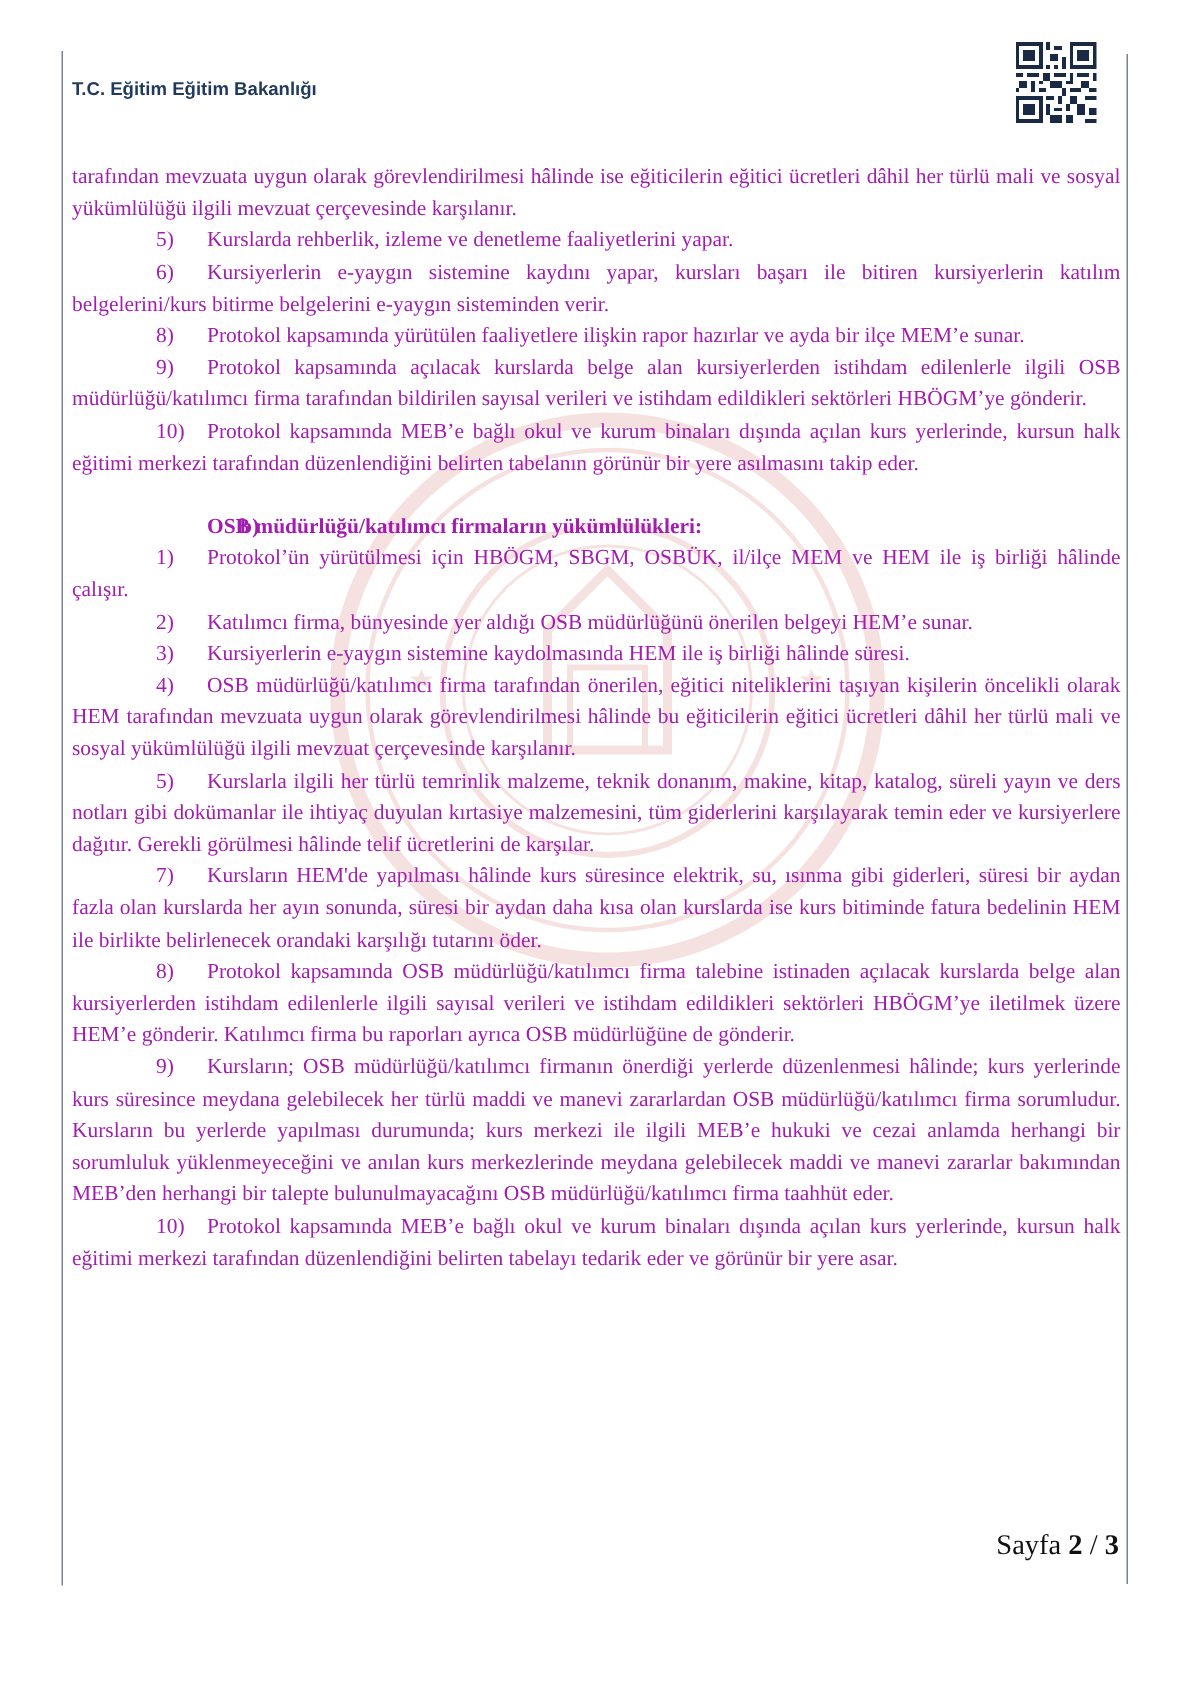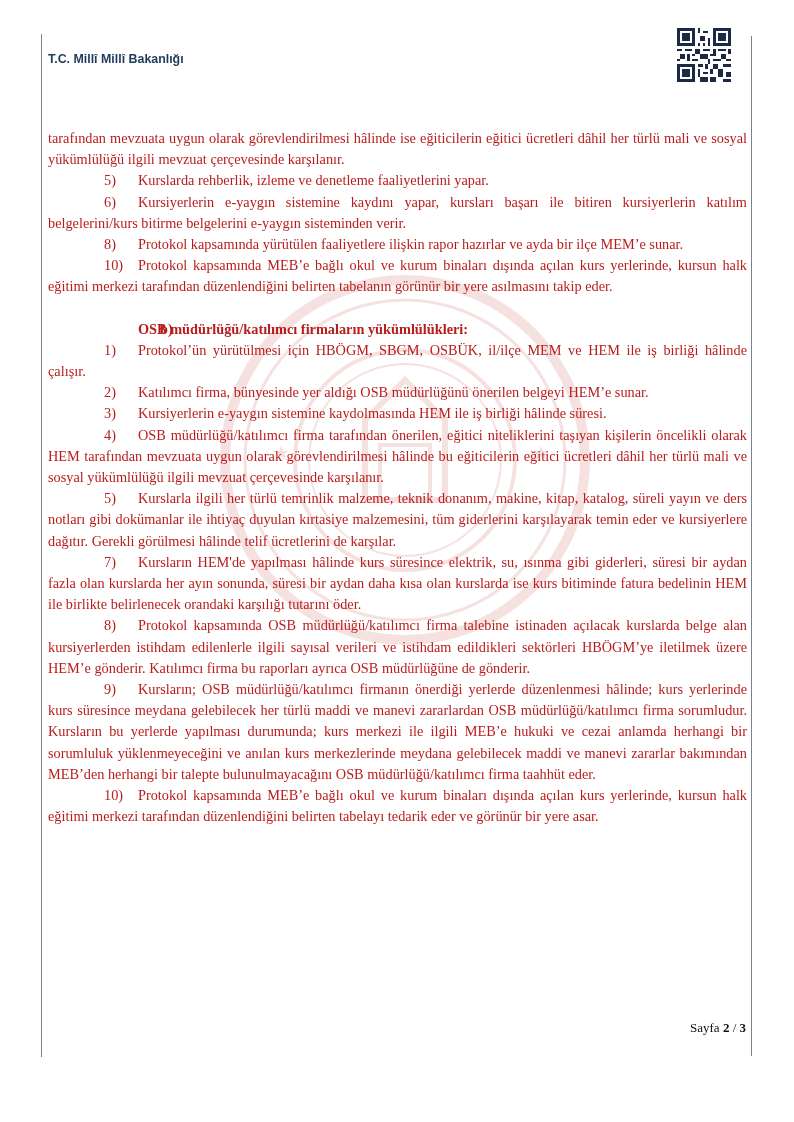--- a/index.html
+++ b/index.html
@@ -4,38 +4,38 @@
 <style>
   html, body { margin: 0; padding: 0; background: #ffffff; }
   body { width: 794px; height: 1122px; position: relative; overflow: hidden; }
   .page { position: absolute; left: 0; top: 0; width: 794px; height: 1122px; }
   .vline-left { position: absolute; left: 41px; top: 34px; width: 1px; height: 1023px; background: #7a8290; }
   .vline-right { position: absolute; left: 751px; top: 36px; width: 1px; height: 1020px; background: #7a8290; }
   .header-org { position: absolute; left: 48px; top: 51px; font-family: "Liberation Sans", sans-serif; font-weight: bold; font-size: 12.4px; color: #1f3a5c; line-height: 17px; }
   .header-title { position: absolute; left: 367px; top: 37px; font-family: "Liberation Sans", sans-serif; font-weight: bold; font-size: 49px; letter-spacing: 2px; color: #ffffff; -webkit-text-stroke: 1.4px #8fb0d0; line-height: 54px; }
   .qr { position: absolute; left: 677px; top: 28px; width: 54px; height: 54px; }
   .watermark { position: absolute; left: 215px; top: 270px; width: 380px; height: 380px; opacity: 0.14; pointer-events: none; }
-  .body-text { position: absolute; left: 48px; top: 108px; width: 699px; font-family: "Liberation Serif", serif; font-size: 14.3px; line-height: 21.2px; color: #b91c1c; text-align: justify; margin-top: 20px; }
+  .body-text { position: absolute; left: 48px; top: 108px; width: 699px; font-family: "Liberation Serif", serif; font-size: 14.3px; line-height: 21.2px; color: #a21caf; text-align: justify; }
   .body-text p { margin: 0; }
   .body-text p.item { text-indent: 56px; }
   .body-text p.item .num { display: inline-block; width: 34px; text-indent: 0; }
   .body-text p.section { margin-top: 21px; font-weight: bold; text-indent: 56px; }
   .body-text p.section .num { display: inline-block; width: 34px; }
-  .footer { position: absolute; right: 48px; top: 1020px; font-family: "Liberation Serif", serif; font-size: 13px; color: #111; }
+  .footer { position: absolute; right: 48px; top: 1020px; font-family: "Liberation Serif", serif; font-size: 19px; color: #111; }
   .footer b { font-weight: bold; }
 </style>
 </head>
 <body>
 
 <div class="page">
   <div class="vline-left"></div>
   <div class="vline-right"></div>
 
   <div class="header-org">
-    <div>T.C. Millî Millî Bakanlığı</div>
+    <div>T.C. Eğitim Eğitim Bakanlığı</div>
   </div>
 
 
   <svg class="qr" viewBox="0 0 21 21" shape-rendering="crispEdges">
     <rect width="21" height="21" fill="#fff"></rect>
     <g fill="#1a2a44">
       <rect x="0" y="0" width="7" height="7"></rect>
         <rect x="1" y="1" width="5" height="5" fill="#fff"></rect>
         <rect x="2" y="2" width="3" height="3"></rect>
       <rect x="14" y="0" width="7" height="7"></rect>
@@ -97,20 +97,21 @@
       <polygon points="320,190 326,176 332,190 318,181 334,181"></polygon>
     </g>
   </svg>
 
   <div class="body-text">
     <p>tarafından mevzuata uygun olarak görevlendirilmesi hâlinde ise eğiticilerin eğitici ücretleri dâhil her türlü mali ve sosyal yükümlülüğü ilgili mevzuat çerçevesinde karşılanır.</p>
 
     <p class="item"><span class="num">5)</span><span>Kurslarda rehberlik, izleme ve denetleme faaliyetlerini yapar.</span></p>
     <p class="item"><span class="num">6)</span><span>Kursiyerlerin e-yaygın sistemine kaydını yapar, kursları başarı ile bitiren kursiyerlerin katılım belgelerini/kurs bitirme belgelerini e-yaygın sisteminden verir.</span></p>
     <p class="item"><span class="num">8)</span><span>Protokol kapsamında yürütülen faaliyetlere ilişkin rapor hazırlar ve ayda bir ilçe MEM’e sunar.</span></p>
+    <p class="item"><span class="num">9)</span><span>Protokol kapsamında açılacak kurslarda belge alan kursiyerlerden istihdam edilenlerle ilgili OSB müdürlüğü/katılımcı firma tarafından bildirilen sayısal verileri ve istihdam edildikleri sektörleri HBÖGM’ye gönderir.</span></p>
     <p class="item"><span class="num">10)</span><span>Protokol kapsamında MEB’e bağlı okul ve kurum binaları dışında açılan kurs yerlerinde, kursun halk eğitimi merkezi tarafından düzenlendiğini belirten tabelanın görünür bir yere asılmasını takip eder.</span></p>
 
     <p class="section"><span class="num">b)</span><span>OSB müdürlüğü/katılımcı firmaların yükümlülükleri:</span></p>
 
     <p class="item"><span class="num">1)</span><span>Protokol’ün yürütülmesi için HBÖGM, SBGM, OSBÜK, il/ilçe MEM ve HEM ile iş birliği hâlinde çalışır.</span></p>
     <p class="item"><span class="num">2)</span><span>Katılımcı firma, bünyesinde yer aldığı OSB müdürlüğünü önerilen belgeyi HEM’e sunar.</span></p>
     <p class="item"><span class="num">3)</span><span>Kursiyerlerin e-yaygın sistemine kaydolmasında HEM ile iş birliği hâlinde süresi.</span></p>
     <p class="item"><span class="num">4)</span><span>OSB müdürlüğü/katılımcı firma tarafından önerilen, eğitici niteliklerini taşıyan kişilerin öncelikli olarak HEM tarafından mevzuata uygun olarak görevlendirilmesi hâlinde bu eğiticilerin eğitici ücretleri dâhil her türlü mali ve sosyal yükümlülüğü ilgili mevzuat çerçevesinde karşılanır.</span></p>
     <p class="item"><span class="num">5)</span><span>Kurslarla ilgili her türlü temrinlik malzeme, teknik donanım, makine, kitap, katalog, süreli yayın ve ders notları gibi dokümanlar ile ihtiyaç duyulan kırtasiye malzemesini, tüm giderlerini karşılayarak temin eder ve kursiyerlere dağıtır. Gerekli görülmesi hâlinde telif ücretlerini de karşılar.</span></p>
     <p class="item"><span class="num">7)</span><span>Kursların HEM'de yapılması hâlinde kurs süresince elektrik, su, ısınma gibi giderleri, süresi bir aydan fazla olan kurslarda her ayın sonunda, süresi bir aydan daha kısa olan kurslarda ise kurs bitiminde fatura bedelinin HEM ile birlikte belirlenecek orandaki karşılığı tutarını öder.</span></p>

